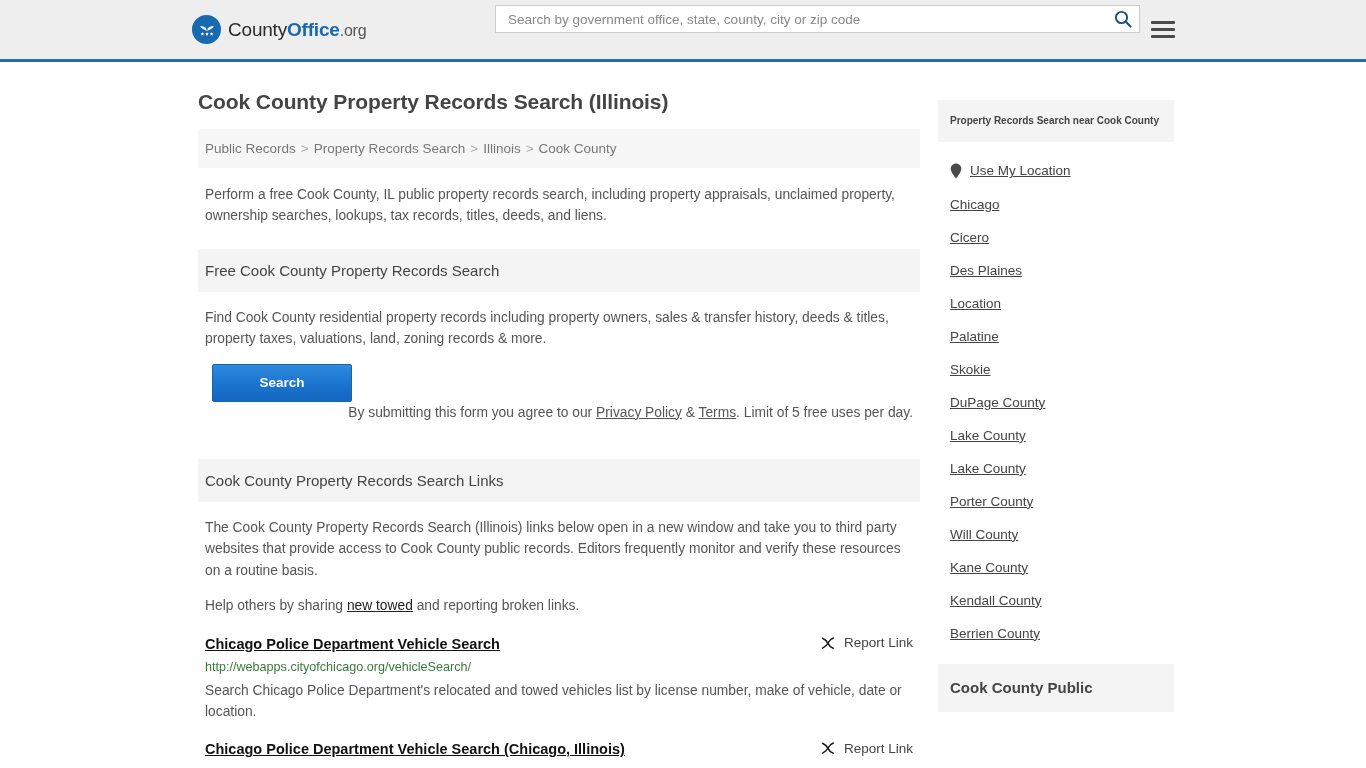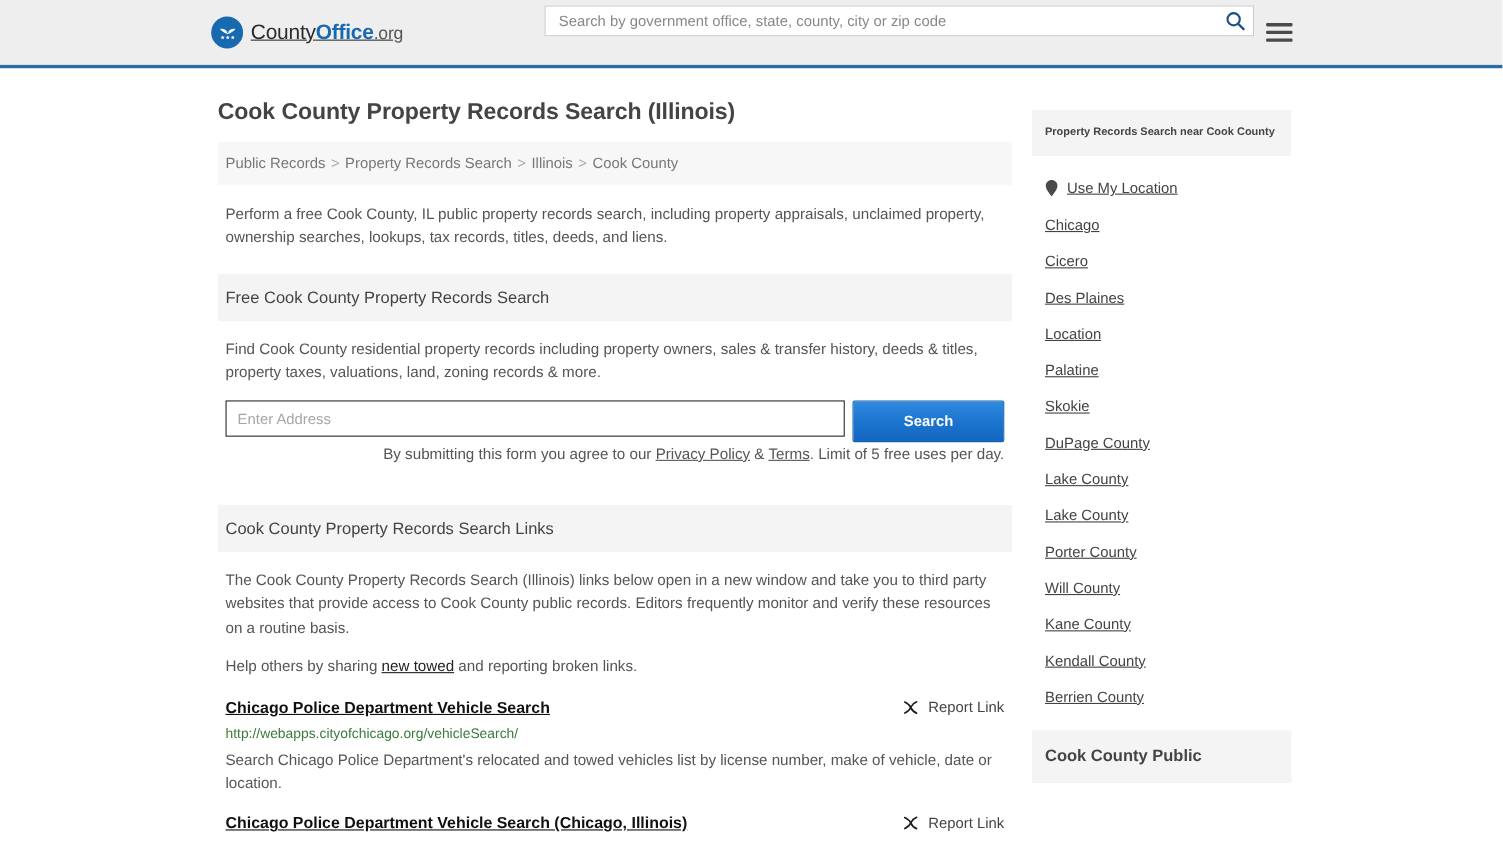--- a/index.html
+++ b/index.html
@@ -14,21 +14,20 @@
   }
 
   
   .site-header {
     height: 62px;
     background: #eeeeee;
     border-bottom: 3px solid #2b6ca3;
     display: flex;
     align-items: center;
     position: relative;
-    text-decoration: underline;
   }
   .logo-wrap {
     display: flex;
     align-items: center;
     margin-left: 192px;
     gap: 7px;
     cursor: pointer;
   }
   .logo-mark {
     width: 29px; height: 29px;
@@ -306,21 +305,20 @@
       <a>Public Records</a><span class="sep">&gt;</span><a>Property Records Search</a><span class="sep">&gt;</span><a>Illinois</a><span class="sep">&gt;</span><a>Cook County</a>
     </div>
 
     <p class="intro-text">Perform a free Cook County, IL public property records search, including property appraisals, unclaimed property, ownership searches, lookups, tax records, titles, deeds, and liens.</p>
 
     <div class="panel-head">Free Cook County Property Records Search</div>
     <div class="panel-body">
       <p>Find Cook County residential property records including property owners, sales &amp; transfer history, deeds &amp; titles, property taxes, valuations, land, zoning records &amp; more.</p>
 
       <div class="addr-form">
-        <input class="addr-input" type="text" placeholder="Enter Address" style="">
         <button class="addr-submit">Search</button>
       </div>
 
       <p class="form-fineprint"><span>By submitting this form you agree to our </span><a>Privacy Policy</a><span> &amp; </span><a>Terms</a><span>. Limit of 5 free uses per day.</span></p>
     </div>
 
     <div class="spacer-22"></div>
 
     <div class="panel-head">Cook County Property Records Search Links</div>
     <div class="panel-body">

